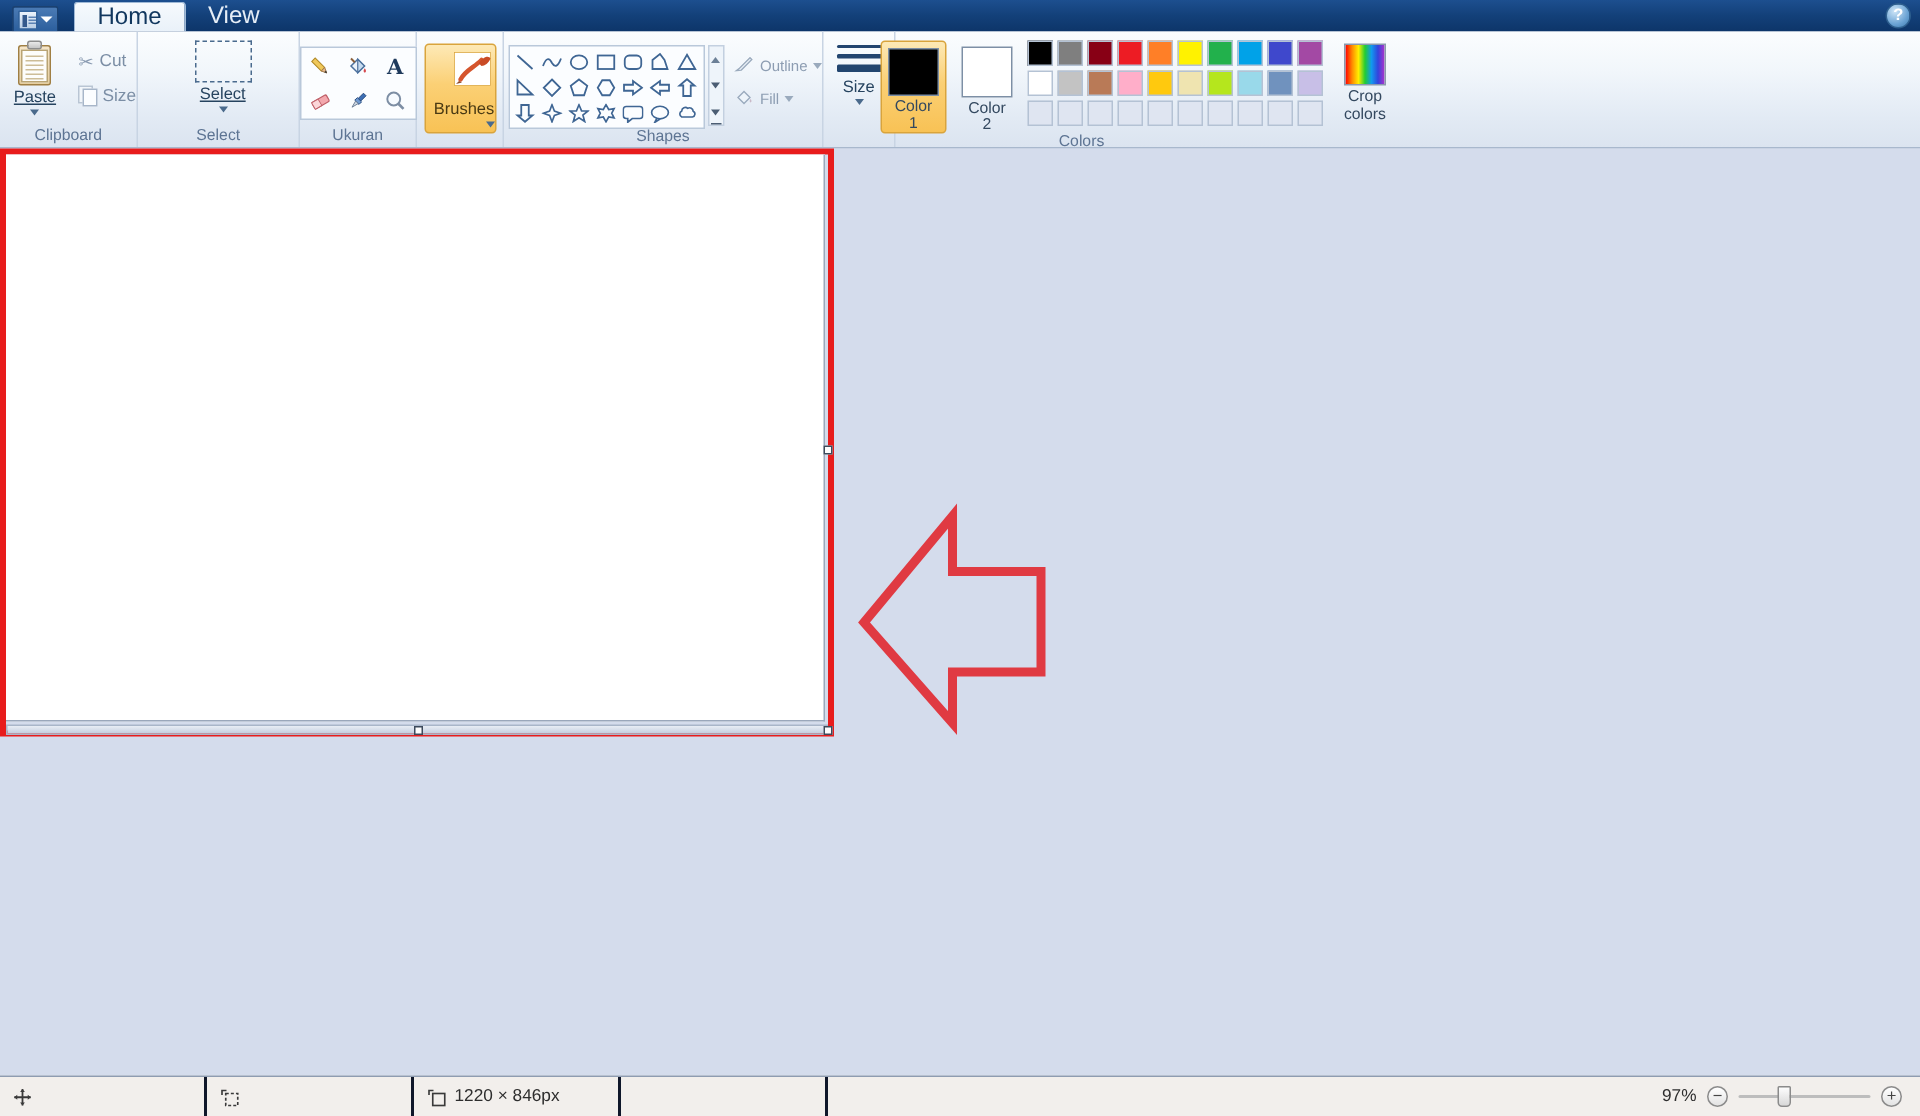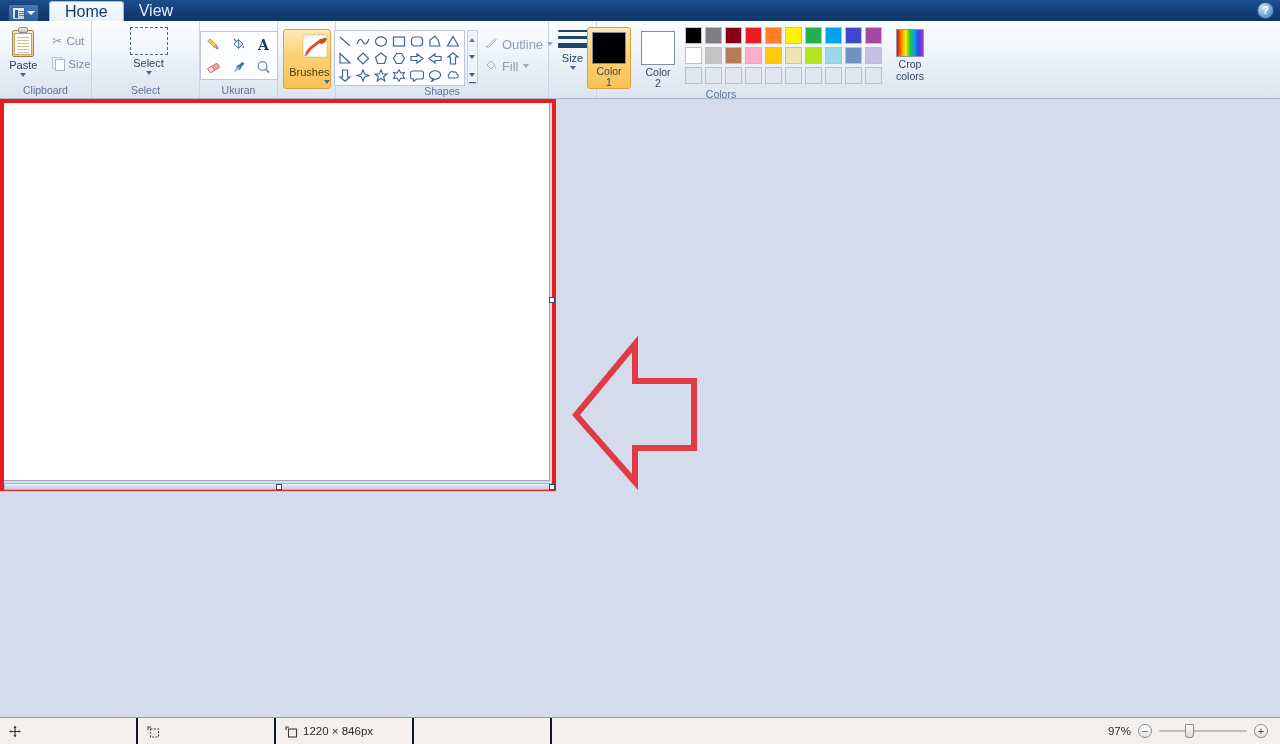--- a/index.html
+++ b/index.html
@@ -82,21 +82,21 @@
   }
   .group-body { display:flex; align-items:flex-start; flex: 1; }
   .group-label {
     font-size: 10.5px; color: #5d7493; padding-bottom: 3px; line-height: 1;
   }
 
   .big-btn {
     display:flex; flex-direction:column; align-items:center; width: 46px;
     padding-top:2px;
   }
-  .big-btn .lbl { font-size: 11px; color: #26435f; margin-top: 2px; }
+  .big-btn .lbl { font-size: 11px; color: #26435f; margin-top: 2px; text-decoration: underline; }
   .dn-caret { width:0;height:0;border-left:3.5px solid transparent;border-right:3.5px solid transparent;border-top:4px solid #4a6a8c;margin-top:2px; }
 
   .small-btn {
     display:flex; align-items:center; gap:4px; height:19px; padding:0 4px;
     font-size: 11.5px; color: #7b8ea5;
   }
 
   
   .clipboard-icon { width:26px;height:30px;position:relative; }
   .cb-board {
@@ -155,21 +155,21 @@
     display:flex;flex-direction:column;justify-content:space-between;
     width:11px;height:54px;border:1px solid #c3d0e0;background:#eef4fa;margin-left:2px;
   }
   .ss-btn{height:17px;display:flex;align-items:center;justify-content:center;}
   .tri-up{width:0;height:0;border-left:3px solid transparent;border-right:3px solid transparent;border-bottom:4px solid #6b7f96;}
   .tri-dn{width:0;height:0;border-left:3px solid transparent;border-right:3px solid transparent;border-top:4px solid #4b5d73;}
   .tri-dn-bar{position:relative;}
   .tri-dn-bar::after{content:"";position:absolute;left:-3px;top:5px;width:7px;height:1px;background:#4b5d73;}
 
   .outline-fill { display:flex;flex-direction:column;justify-content:flex-start;gap:6px;padding-left:6px;padding-top:6px; }
-  .of-row{display:flex;align-items:center;gap:4px;font-size:13px;color:#8d9db2;}
+  .of-row{display:flex;align-items:center;gap:4px;font-size:10px;color:#8d9db2;}
   .of-caret{width:0;height:0;border-left:3px solid transparent;border-right:3px solid transparent;border-top:4px solid #9aaabd;}
 
   
   .size-btn{display:flex;flex-direction:column;align-items:center;width:42px;padding-top:5px;}
   .size-lines{display:flex;flex-direction:column;gap:4px;align-items:center;width:30px;}
   .size-lines i{display:block;width:30px;background:#22456f;border-radius:1px;}
   .size-btn .lbl{font-size:11px;color:#26435f;margin-top:4px;}
 
   
   .color-swatch-big{

